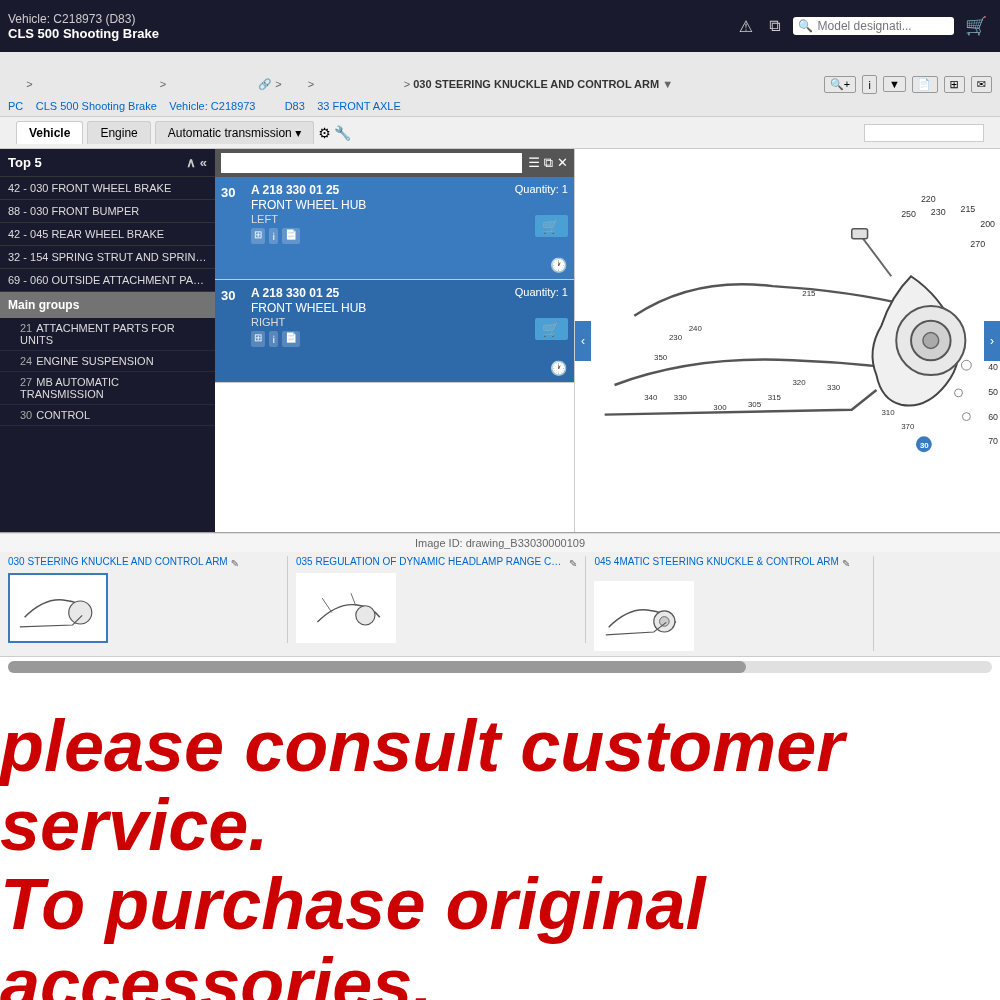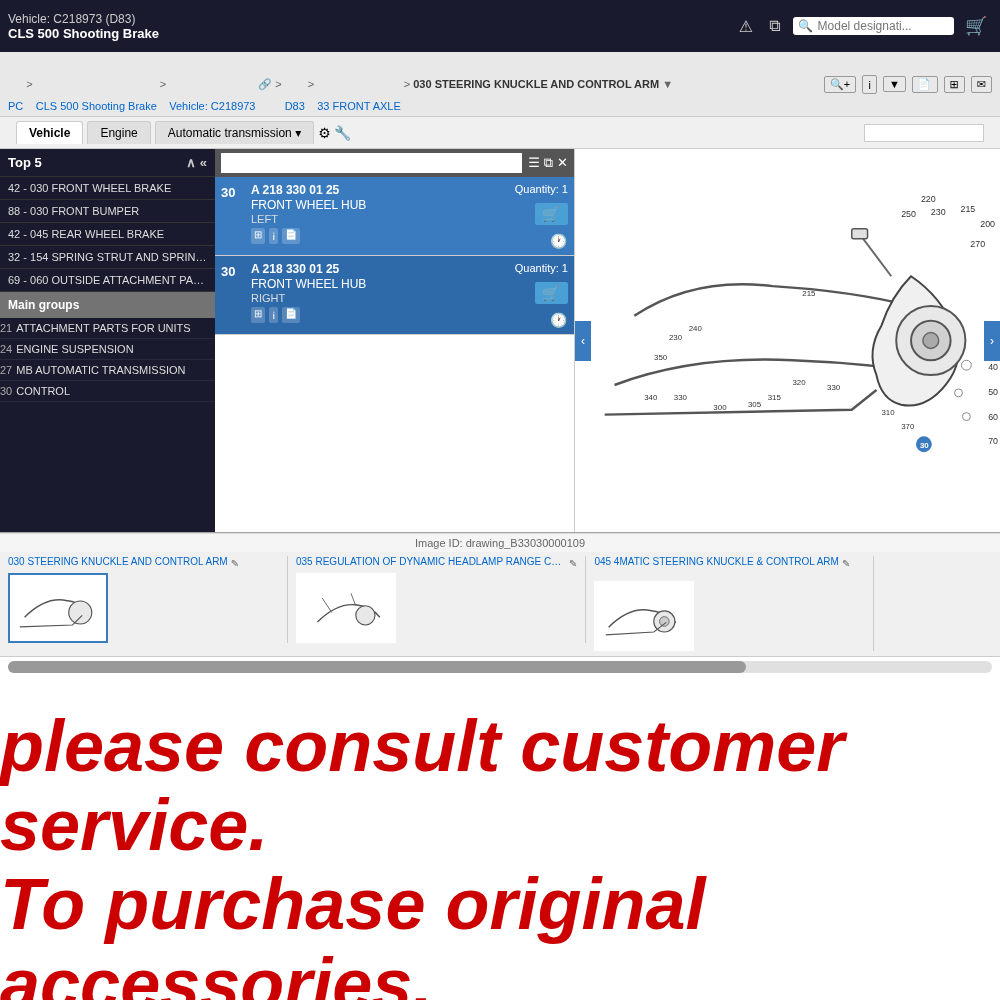--- a/index.html
+++ b/index.html
@@ -114,21 +114,21 @@
       text-overflow: ellipsis;
     }
     .sidebar-section-header {
       padding: 6px 8px;
       font-weight: bold;
       font-size: 12px;
       color: #fff;
       background: #737373;
     }
     .sidebar-main-item {
-      padding: 4px 0;
+      padding: 4px 20px;
       font-size: 11px;
       color: #ddd;
       cursor: pointer;
       border-bottom: 1px solid #2a2a3e;
     }
     .sidebar-num { color: #aaa; margin-right: 4px; }
 
     
     .parts-area {
       width: 360px;
@@ -163,21 +163,21 @@
     .part-row:nth-child(odd) { background: #2e6aaa; }
     .part-num {
       width: 24px; font-weight: bold; font-size: 13px; flex-shrink: 0; padding-top: 2px;
     }
     .part-details { flex: 1; }
     .part-code { font-weight: bold; font-size: 12px; }
     .part-name { font-size: 12px; margin: 1px 0; }
     .part-side { font-size: 11px; color: #ddd; }
     .part-icons { display: flex; gap: 4px; margin-top: 3px; }
     .part-icon { background: rgba(255,255,255,0.2); border-radius: 2px; padding: 1px 3px; font-size: 10px; cursor: pointer; }
-    .part-qty-area { text-align: right; display: flex; flex-direction: column; align-items: flex-end; gap: 8px; }
+    .part-qty-area { text-align: right; display: flex; flex-direction: column; align-items: flex-end; gap: 20px; }
     .part-qty-label { font-size: 11px; }
     .part-cart-btn {
       background: #4a9fd4; border: none; border-radius: 2px; color: #fff;
       padding: 3px 8px; cursor: pointer; font-size: 14px;
     }
     .part-clock { color: #f0c040; font-size: 14px; cursor: pointer; }
 
     
     .diagram-area {
       flex: 1;

